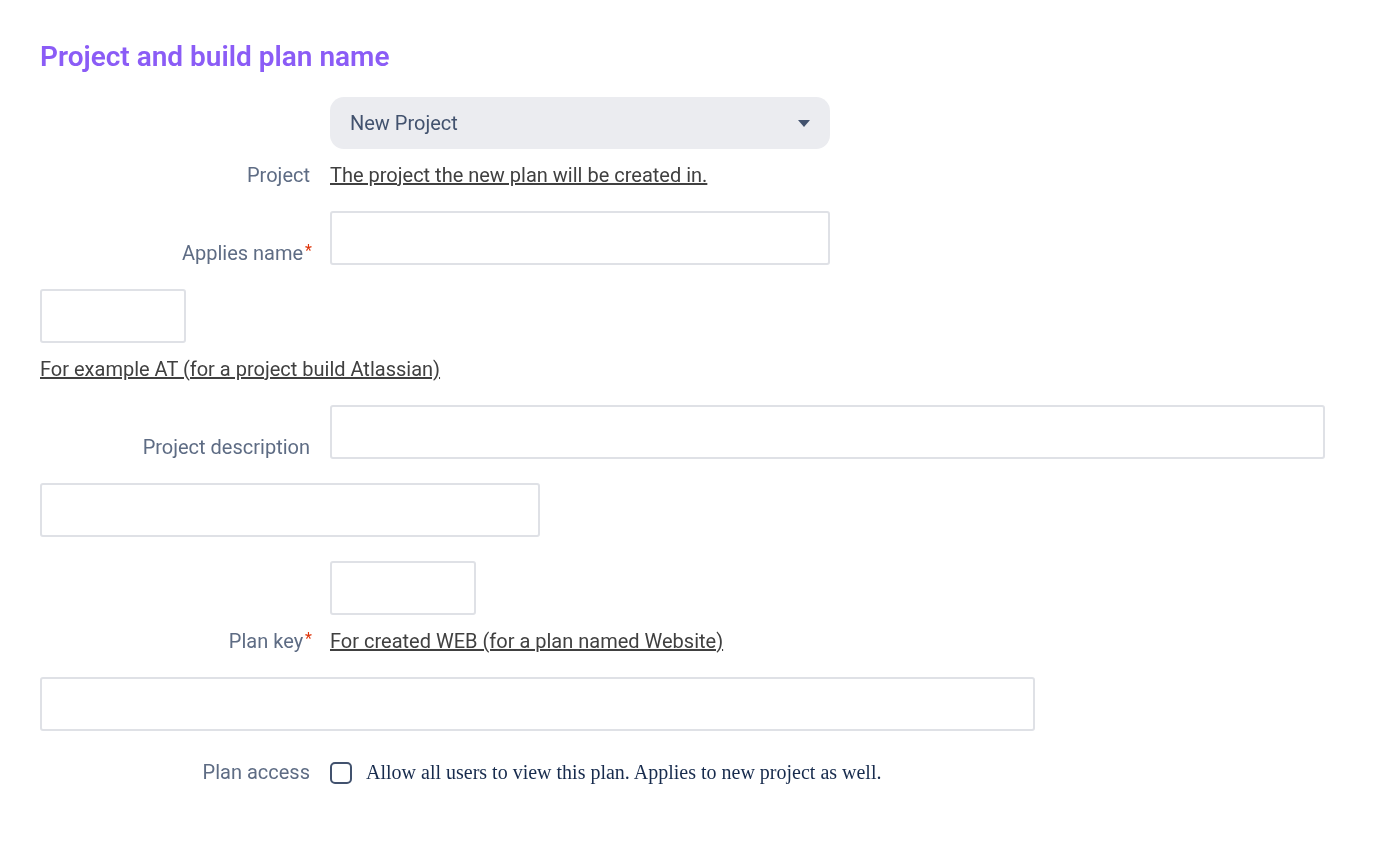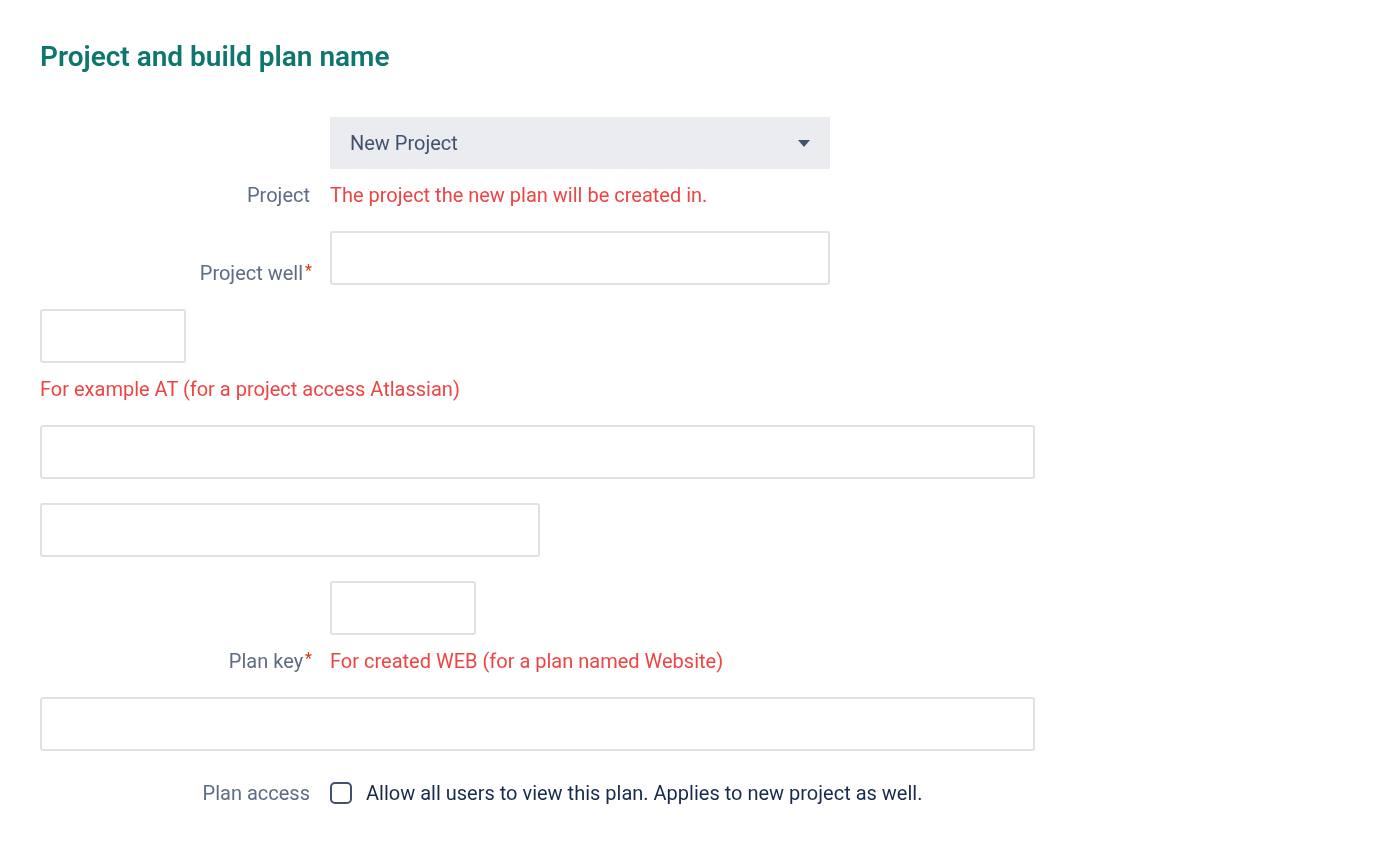--- a/index.html
+++ b/index.html
@@ -10,22 +10,22 @@
     body {
       font-family: -apple-system, BlinkMacSystemFont, "Segoe UI", Roboto, Helvetica, Arial, sans-serif;
       background: #ffffff;
       color: #172B4D;
       padding: 40px;
       font-size: 20px;
     }
     h2 {
       font-size: 28px;
       font-weight: 600;
-      color: #0f766e;
-      margin-bottom: 44px;
+      color: #8b5cf6;
+      margin-bottom: 24px;
     }
     .form-row {
       display: flex;
       align-items: flex-end;
       margin-bottom: 24px;
     }
     .label-col {
       width: 290px;
       text-align: right;
       padding-right: 20px;
@@ -41,59 +41,61 @@
       top: -4px;
       left: 2px;
     }
     .field-col {
       flex: 1;
       display: flex;
       flex-direction: column;
     }
     .select-wrap {
       background: #EBECF0;
-      border-radius: 0;
+      border-radius: 14px;
       padding: 14px 20px;
       width: 500px;
       display: flex;
       align-items: center;
       justify-content: space-between;
       cursor: pointer;
       font-size: 20px;
       color: #42526E;
     }
     .caret-down {
       width: 0;
       height: 0;
       border-left: 6px solid transparent;
       border-right: 6px solid transparent;
       border-top: 7px solid #42526E;
     }
     .help-text {
-      color: #ef4444;
+      color: #404040;
       font-size: 20px;
       margin-top: 14px;
+      text-decoration: underline;
     }
     .text-input {
       border: 2px solid #DFE1E6;
       border-radius: 3px;
       height: 54px;
       padding: 10px 14px;
       font-size: 20px;
       background: #ffffff;
       color: #172B4D;
     }
     .w-medium { width: 500px; }
     .w-short { width: 146px; }
     .w-full { width: 995px; }
     .checkbox-row {
       display: flex;
       align-items: center;
       gap: 14px;
       padding-top: 6px;
+      font-family: Liberation Serif, serif;
     }
     .checkbox {
       width: 22px;
       height: 22px;
       border: 2px solid #42526E;
       border-radius: 5px;
       cursor: pointer;
       flex-shrink: 0;
     }
     .checkbox-label {
@@ -115,35 +117,38 @@
     <div class="select-wrap">
       <span>New Project</span>
       <span class="caret-down"></span>
     </div>
     <div class="help-text">The project the new plan will be created in.</div>
   </div>
 </div>
 
 <div class="form-row">
   <div class="label-col">
-    <span>Project well</span><span class="required">*</span>
+    <span>Applies name</span><span class="required">*</span>
   </div>
   <div class="field-col">
     <input type="text" class="text-input w-medium" value="" style="">
   </div>
 </div>
 
 <div class="form-row">
   <div class="field-col">
     <input type="text" class="text-input w-short" value="" style="">
-    <div class="help-text">For example AT (for a project access Atlassian)</div>
+    <div class="help-text">For example AT (for a project build Atlassian)</div>
   </div>
 </div>
 
 <div class="form-row">
+  <div class="label-col">
+    <span>Project description</span>
+  </div>
   <div class="field-col">
     <input type="text" class="text-input w-full" value="" style="">
   </div>
 </div>
 
 <div class="form-row">
   <div class="field-col">
     <input type="text" class="text-input w-medium" value="" style="">
   </div>
 </div>

